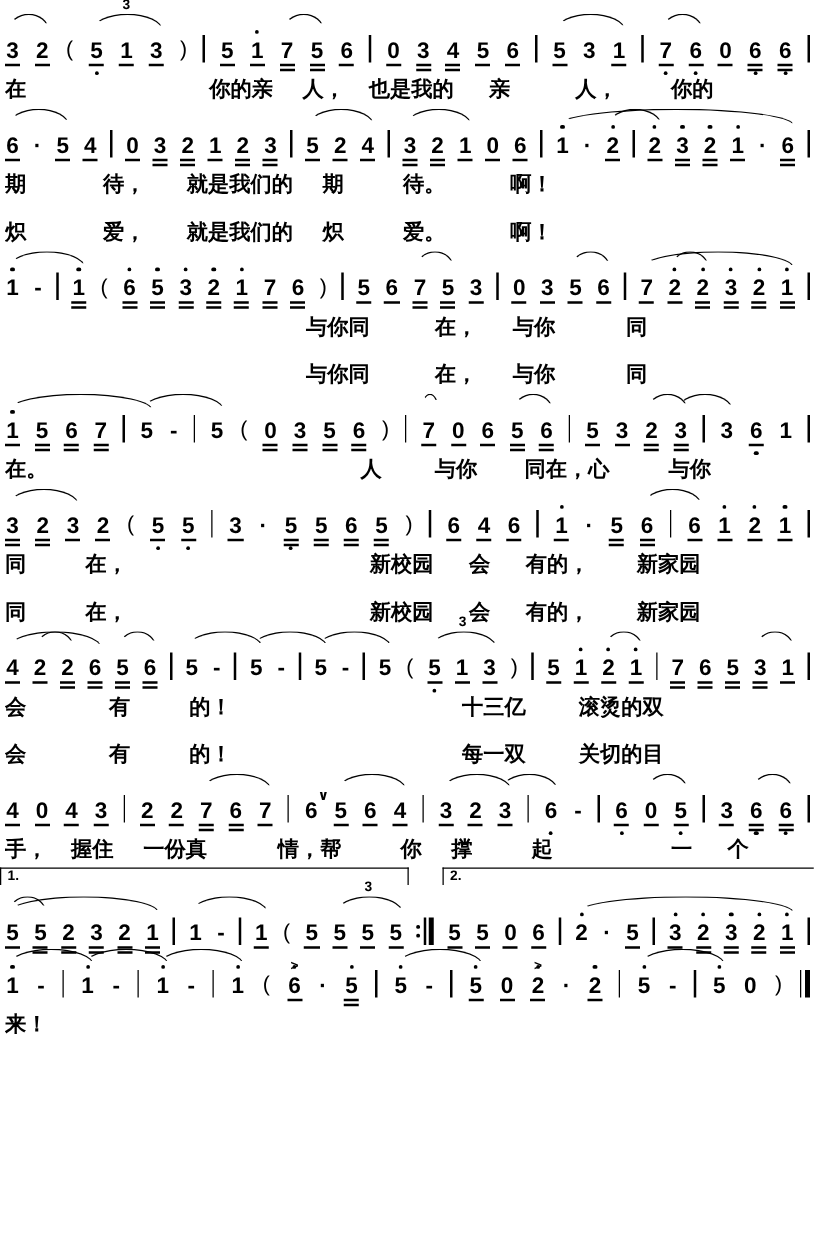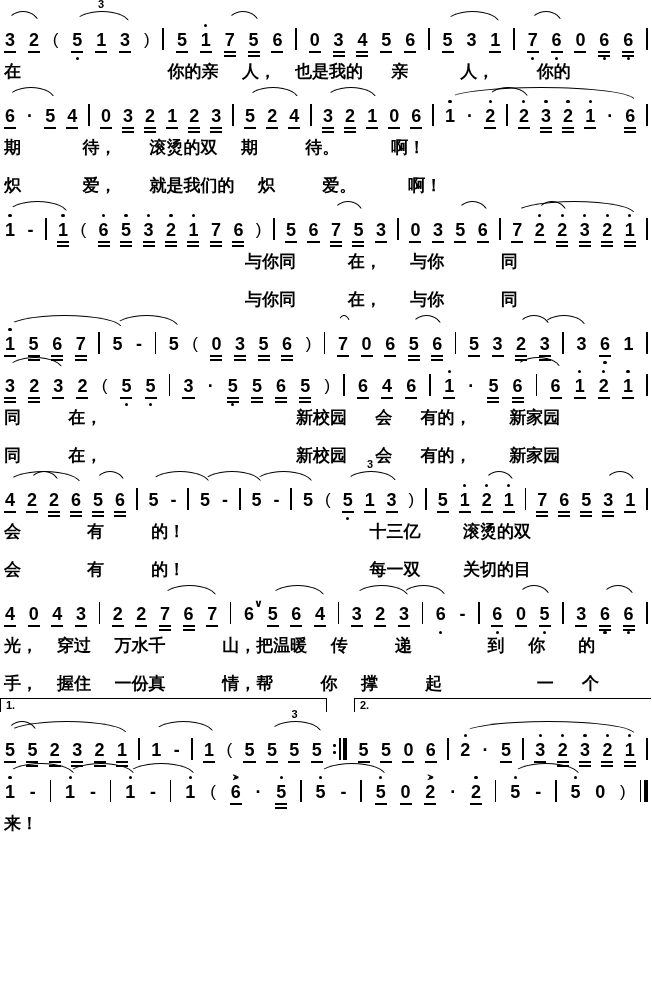--- a/index.html
+++ b/index.html
@@ -123,21 +123,21 @@
           <span class="tok"><span>1</span><span class="ul" style="bottom: -3px;"></span><span class="hd"></span></span>
           <span class="tok dot"><span>·</span></span>
           <span class="tok"><span>6</span><span class="ul" style="bottom: -3px;"></span><span class="ul" style="bottom: -6.5px;"></span></span>
           <span class="bar"></span>
           <div class="arc" style="left: 3px; width: 46px;"></div>
           <div class="arc" style="left: 243px; width: 50px;"></div>
           <div class="arc" style="left: 321px; width: 50px;"></div>
           <div class="arc" style="left: 443px; width: 186px;"></div>
           <div class="arc" style="left: 483px; width: 40px;"></div>
         </div>
-        <div class="lyr">期             待，       滚烫的双     期          待。           啊！</div>
+        <div class="lyr">期             待，       就是我们的     期          待。           啊！</div>
         <div class="lyr">炽             爱，       就是我们的     炽          爱。           啊！</div>
       </div>
       <div class="system">
         <div class="notes">
           <span class="tok"><span>1</span><span class="hd"></span></span>
           <span class="tok dash"><span>-</span></span>
           <span class="bar"></span>
           <span class="tok"><span>1</span><span class="ul" style="bottom: -3px;"></span><span class="ul" style="bottom: -6.5px;"></span><span class="hd"></span></span>
           <span class="tok paren"><span>(</span></span>
           <span class="tok"><span>6</span><span class="ul" style="bottom: -3px;"></span><span class="ul" style="bottom: -6.5px;"></span><span class="hd"></span></span>
@@ -209,20 +209,21 @@
           <span class="tok"><span>6</span><span class="ul" style="bottom: -3px;"></span><span class="ld"></span></span>
           <span class="tok"><span>1</span></span>
           <span class="bar"></span>
           <div class="arc" style="left: 3px; width: 113px;"></div>
           <div class="arc" style="left: 110px; width: 63px;"></div>
           <div class="arc" style="left: 333px; width: 12px;"></div>
           <div class="arc" style="left: 407px; width: 29px;"></div>
           <div class="arc" style="left: 514px; width: 30px;"></div>
           <div class="arc" style="left: 538px; width: 42px;"></div>
         </div>
+        <div class="lyr">在。                                                     人         与你        同在，心          与你</div>
       </div>
       <div class="system">
         <div class="notes">
           <span class="tok"><span>3</span><span class="ul" style="bottom: -3px;"></span><span class="ul" style="bottom: -6.5px;"></span></span>
           <span class="tok"><span>2</span><span class="ul" style="bottom: -3px;"></span><span class="ul" style="bottom: -6.5px;"></span></span>
           <span class="tok"><span>3</span><span class="ul" style="bottom: -3px;"></span></span>
           <span class="tok"><span>2</span><span class="ul" style="bottom: -3px;"></span></span>
           <span class="tok paren"><span>(</span></span>
           <span class="tok"><span>5</span><span class="ul" style="bottom: -3px;"></span><span class="ld"></span></span>
           <span class="tok"><span>5</span><span class="ul" style="bottom: -3px;"></span><span class="ld"></span></span>
@@ -338,21 +339,20 @@
           <span class="tok"><span>6</span><span class="ul" style="bottom: -3px;"></span><span class="ul" style="bottom: -6.5px;"></span><span class="ld"></span></span>
           <span class="tok"><span>6</span><span class="ul" style="bottom: -3px;"></span><span class="ul" style="bottom: -6.5px;"></span><span class="ld"></span></span>
           <span class="bar"></span>
           <div class="arc" style="left: 158px; width: 53px;"></div>
           <div class="arc" style="left: 266px; width: 53px;"></div>
           <div class="arc" style="left: 350px; width: 53px;"></div>
           <div class="arc" style="left: 397px; width: 43px;"></div>
           <div class="arc" style="left: 514px; width: 30px;"></div>
           <div class="arc" style="left: 598px; width: 30px;"></div>
         </div>
-        <div class="lyr">光，    穿过     万水千            山，把温暖     传          递                到     你       的</div>
         <div class="lyr">手，    握住     一份真            情，帮          你     撑          起                    一      个</div>
       </div>
       <div class="system has-volta">
         <div class="notes">
           <span class="tok"><span>5</span><span class="ul" style="bottom: -3px;"></span></span>
           <span class="tok"><span>5</span><span class="ul" style="bottom: -3px;"></span><span class="ul" style="bottom: -6.5px;"></span></span>
           <span class="tok"><span>2</span><span class="ul" style="bottom: -3px;"></span><span class="ul" style="bottom: -6.5px;"></span></span>
           <span class="tok"><span>3</span><span class="ul" style="bottom: -3px;"></span><span class="ul" style="bottom: -6.5px;"></span></span>
           <span class="tok"><span>2</span><span class="ul" style="bottom: -3px;"></span><span class="ul" style="bottom: -6.5px;"></span></span>
           <span class="tok"><span>1</span><span class="ul" style="bottom: -3px;"></span><span class="ul" style="bottom: -6.5px;"></span></span>

